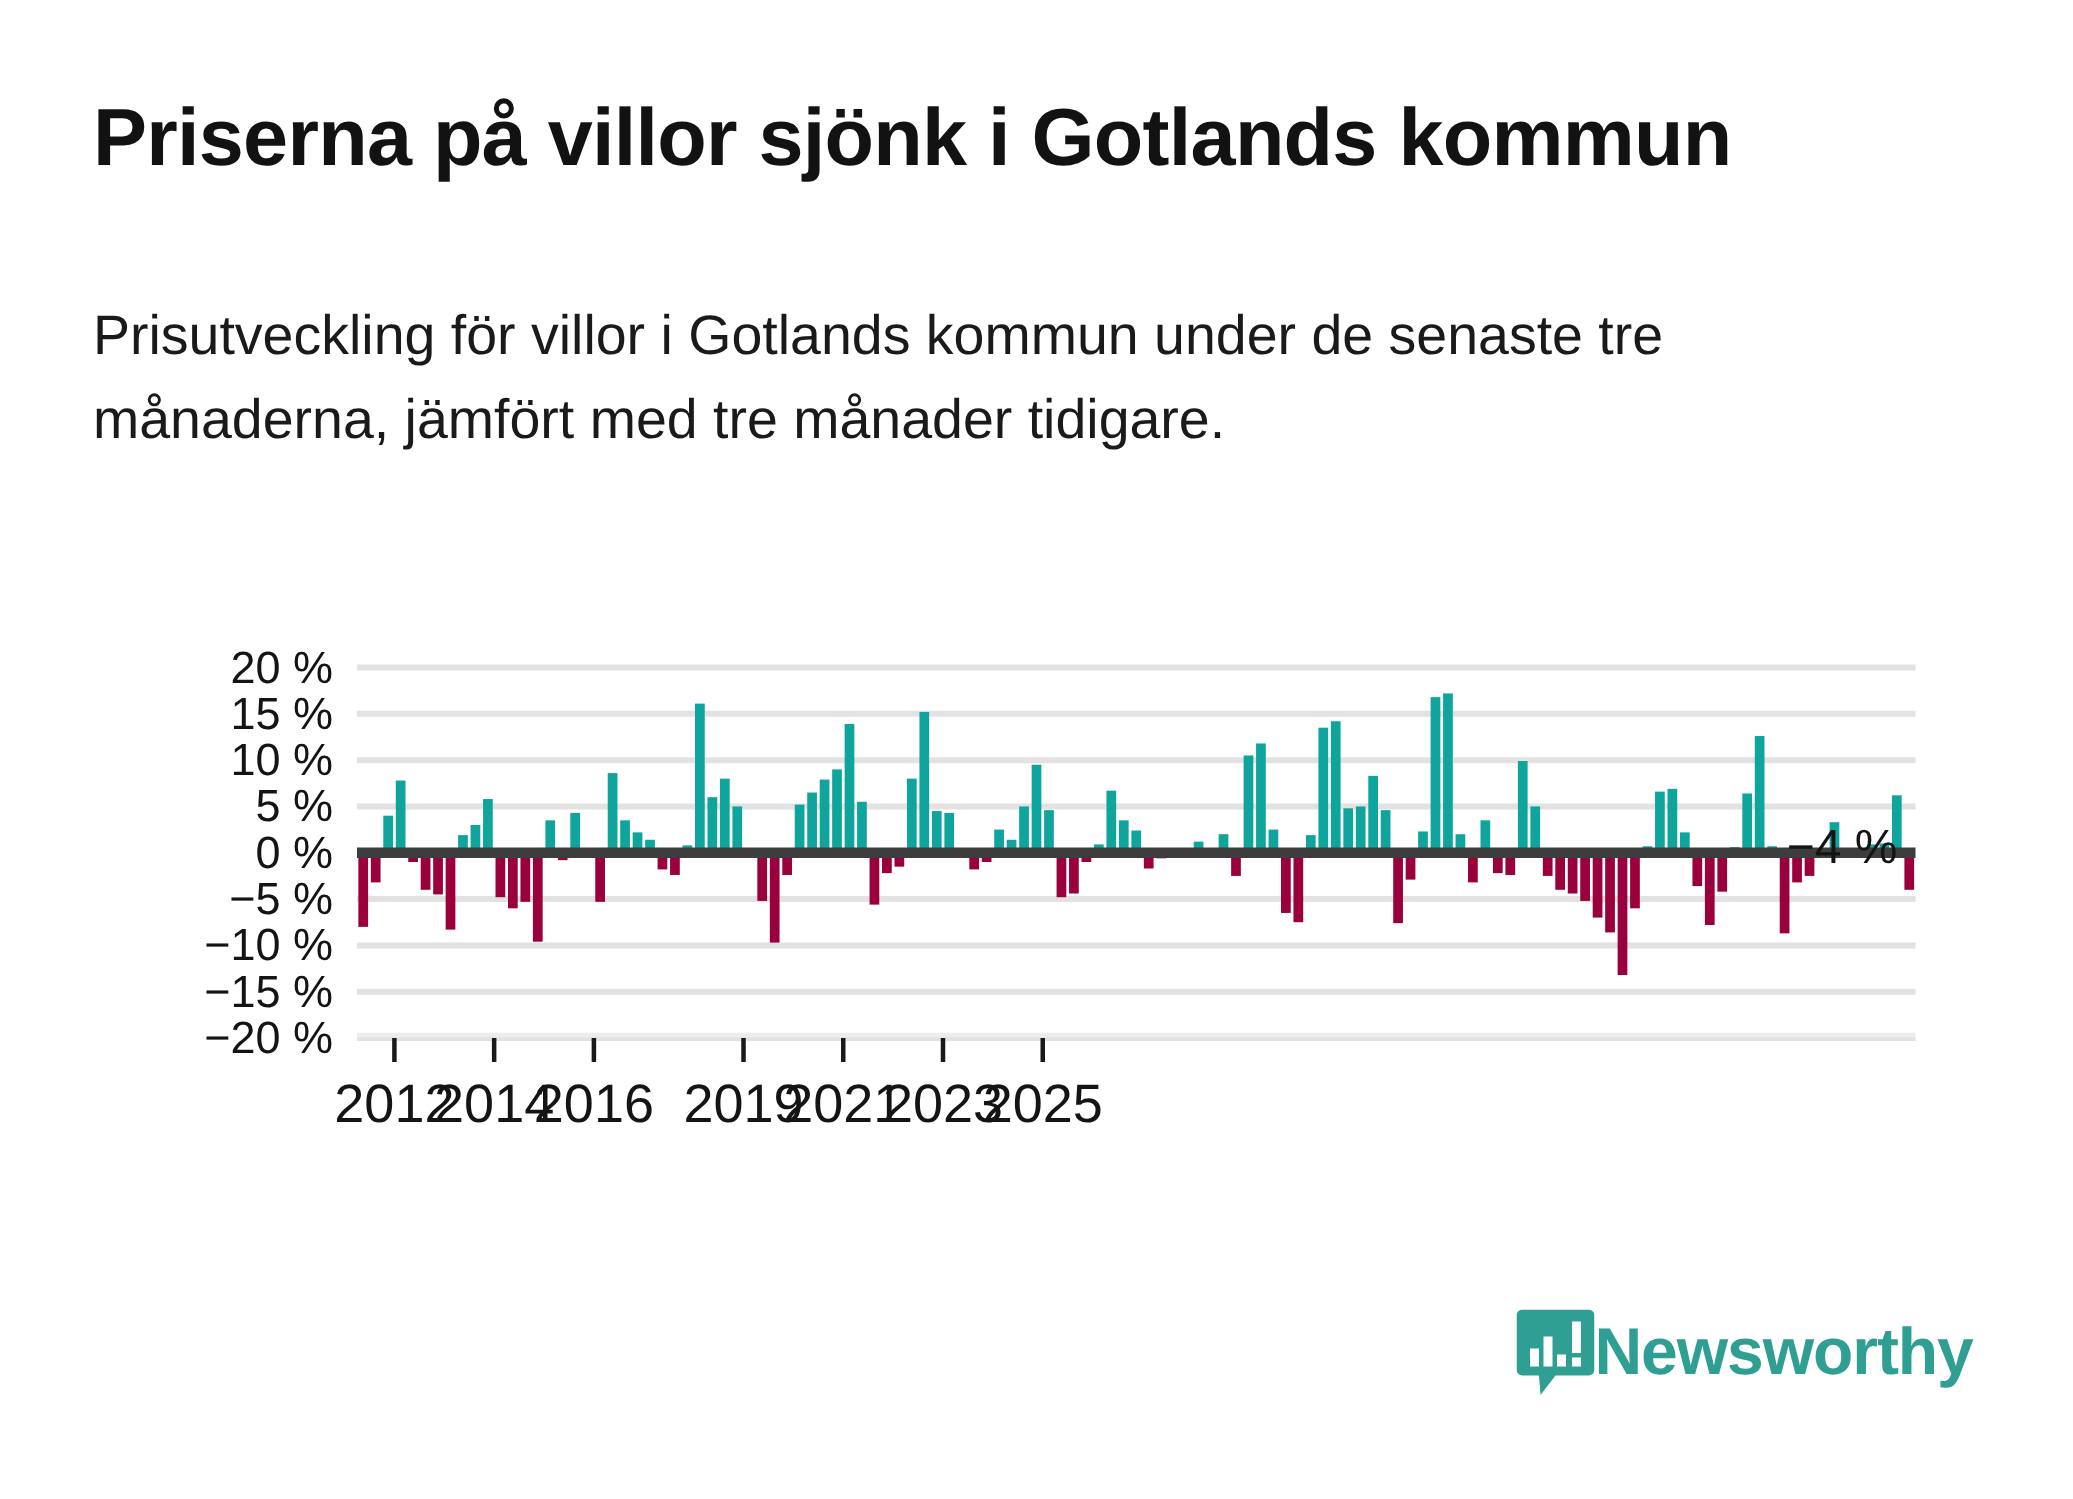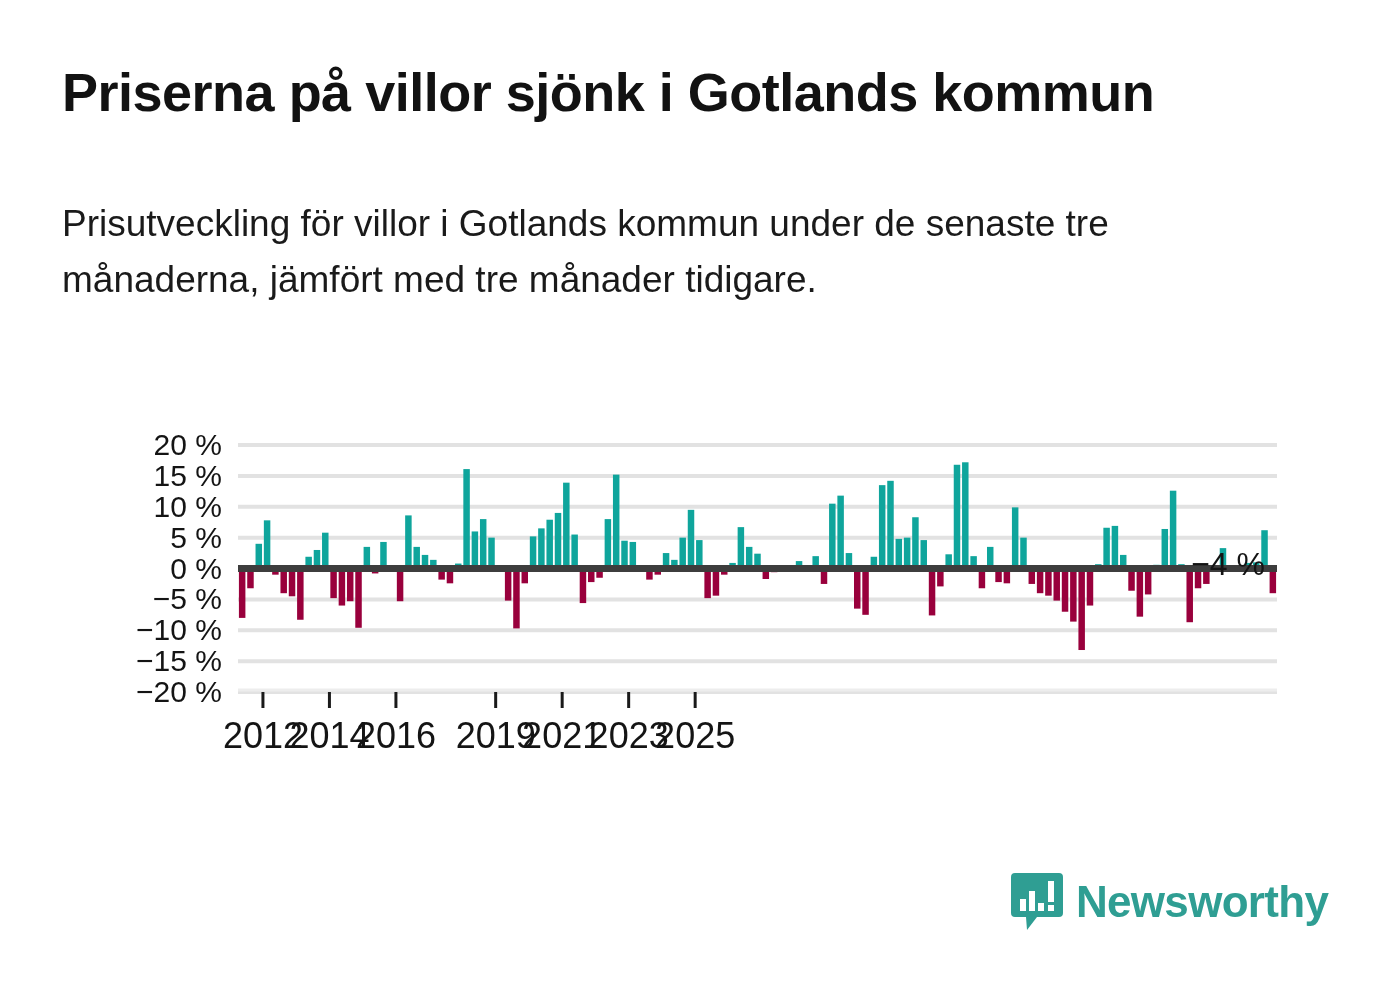--- a/index.html
+++ b/index.html
@@ -42,21 +42,20 @@
     width: 1118px; height: 999px;
   }
   .chart-svg { display: block; }
 
   
   #logo {
     position: absolute;
     left: 1011px; top: 873px;
     display: flex;
     align-items: center;
-    gap: 13px;
   }
   #logo .mark { display: block; }
   #logo .wordmark {
     font-size: 44px;
     font-weight: bold;
     color: #2f9e93;
     letter-spacing: -0.7px;
     line-height: 1;
   }
 </style>

